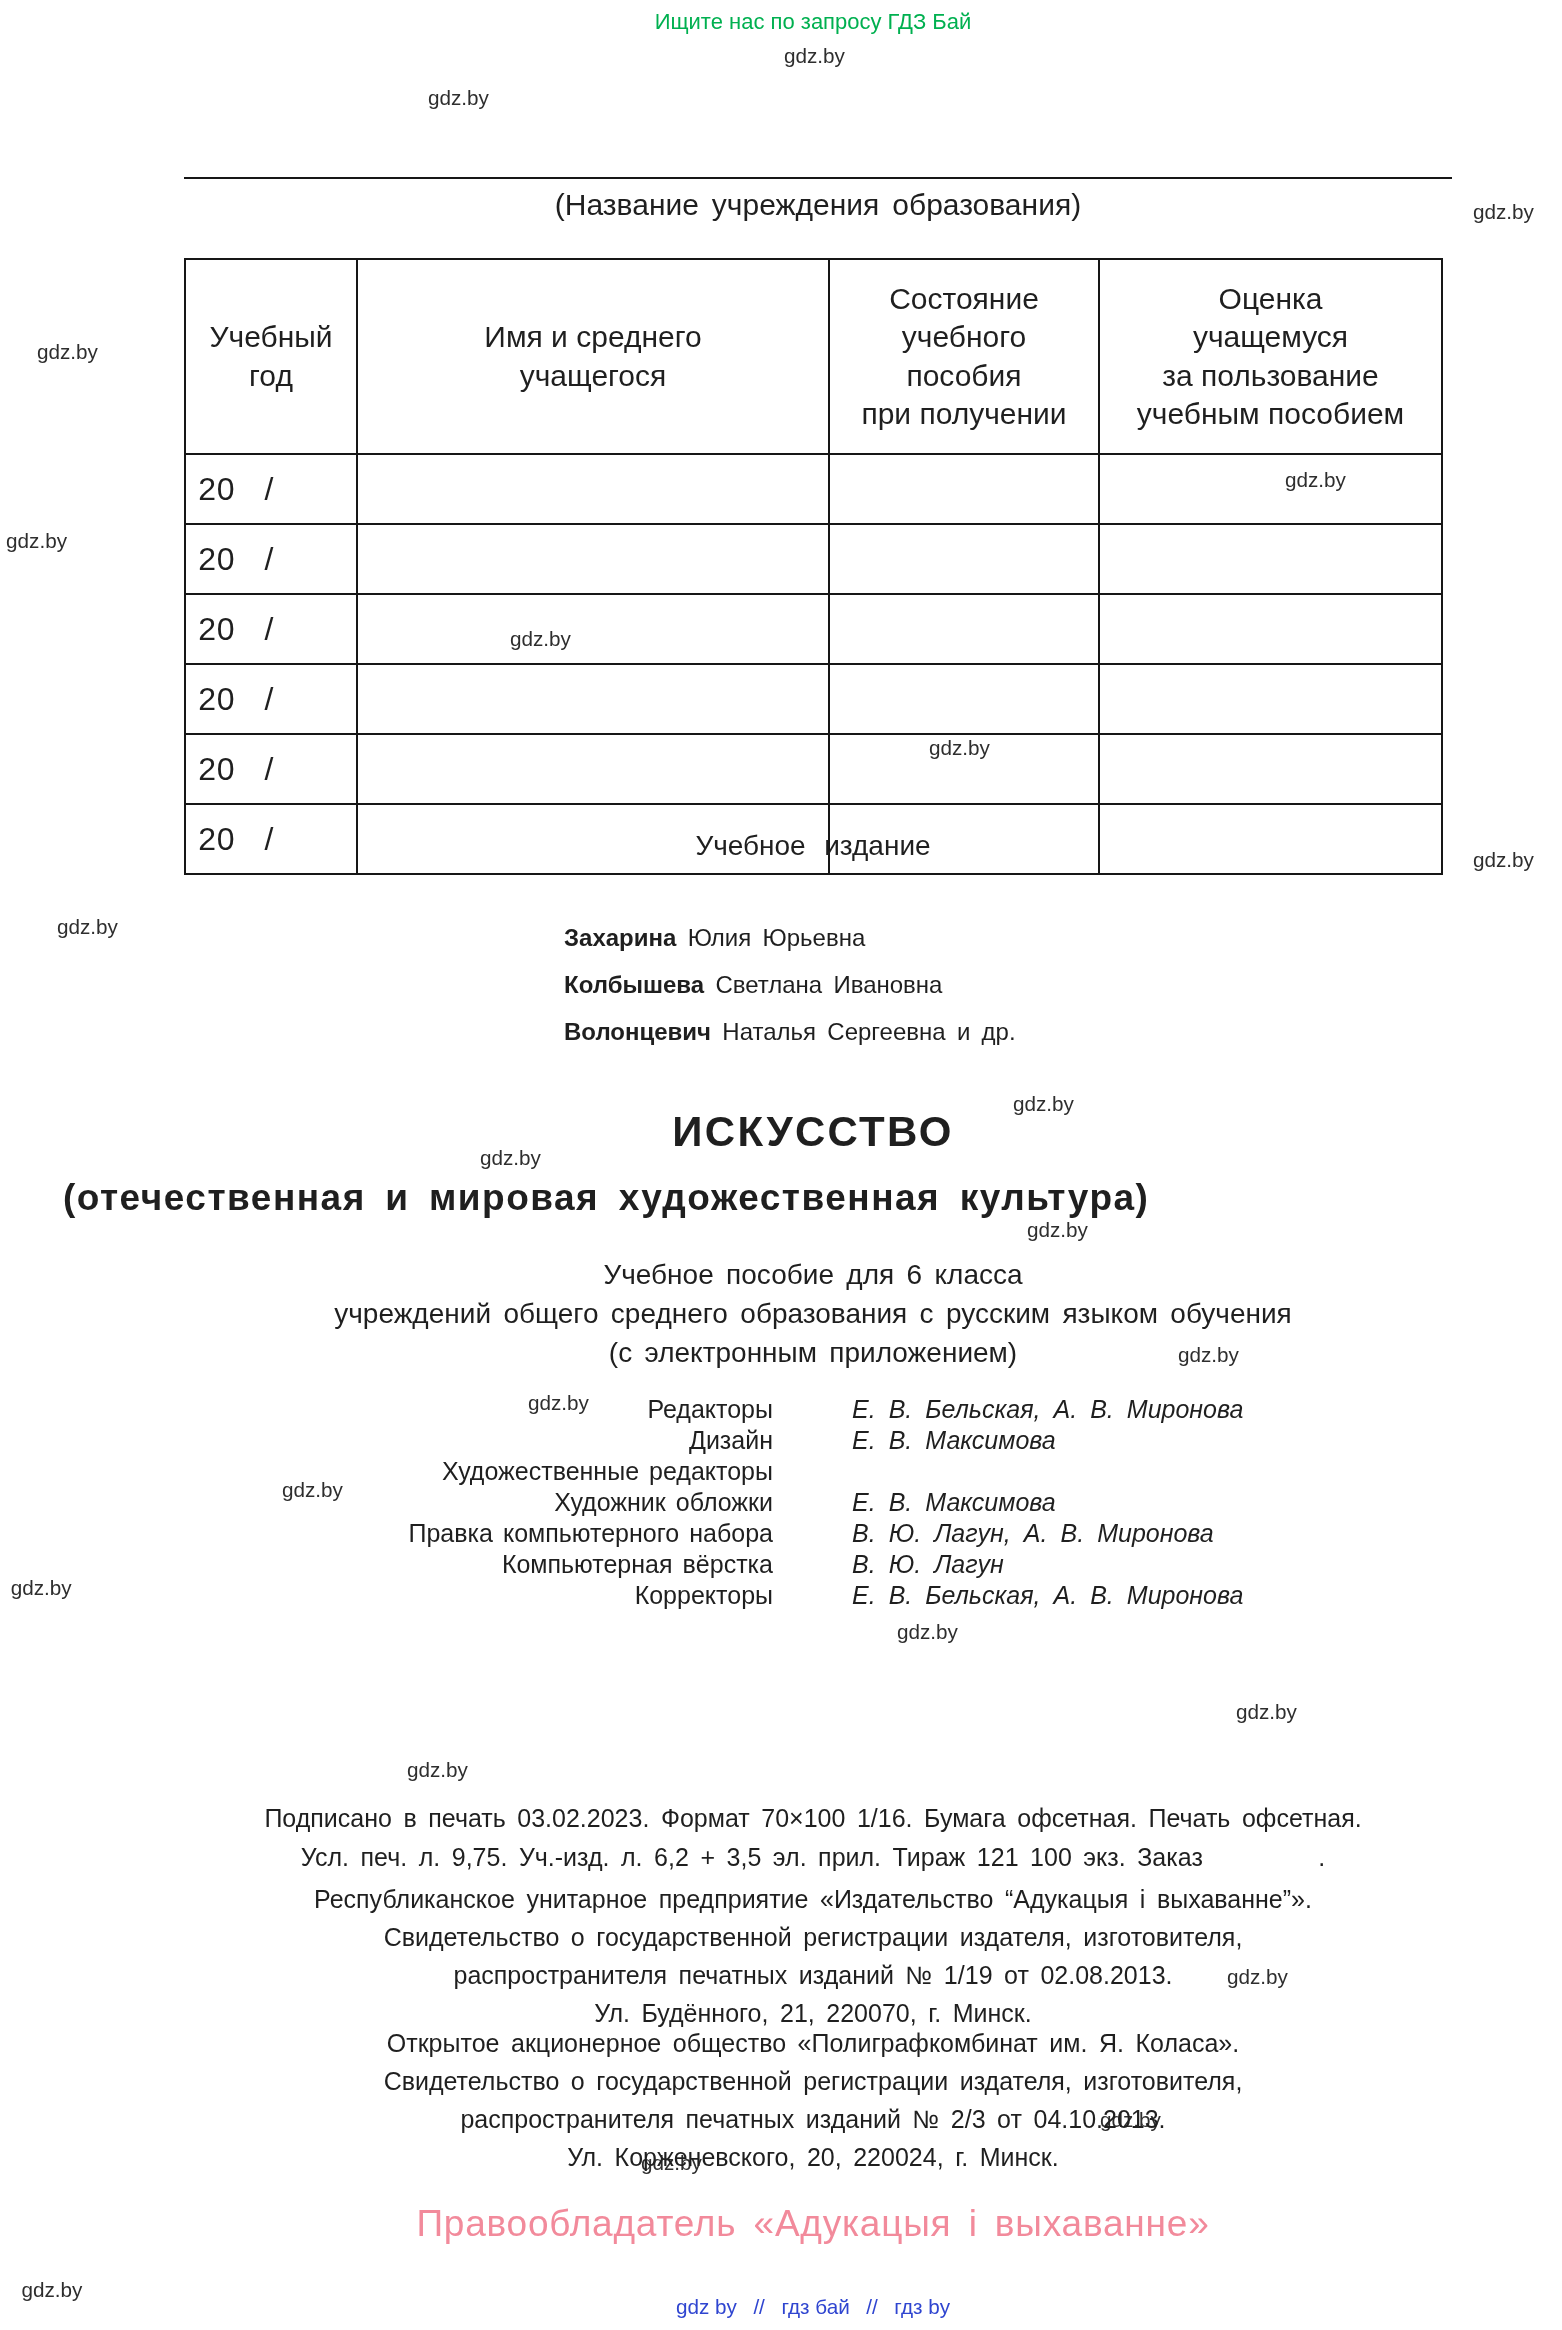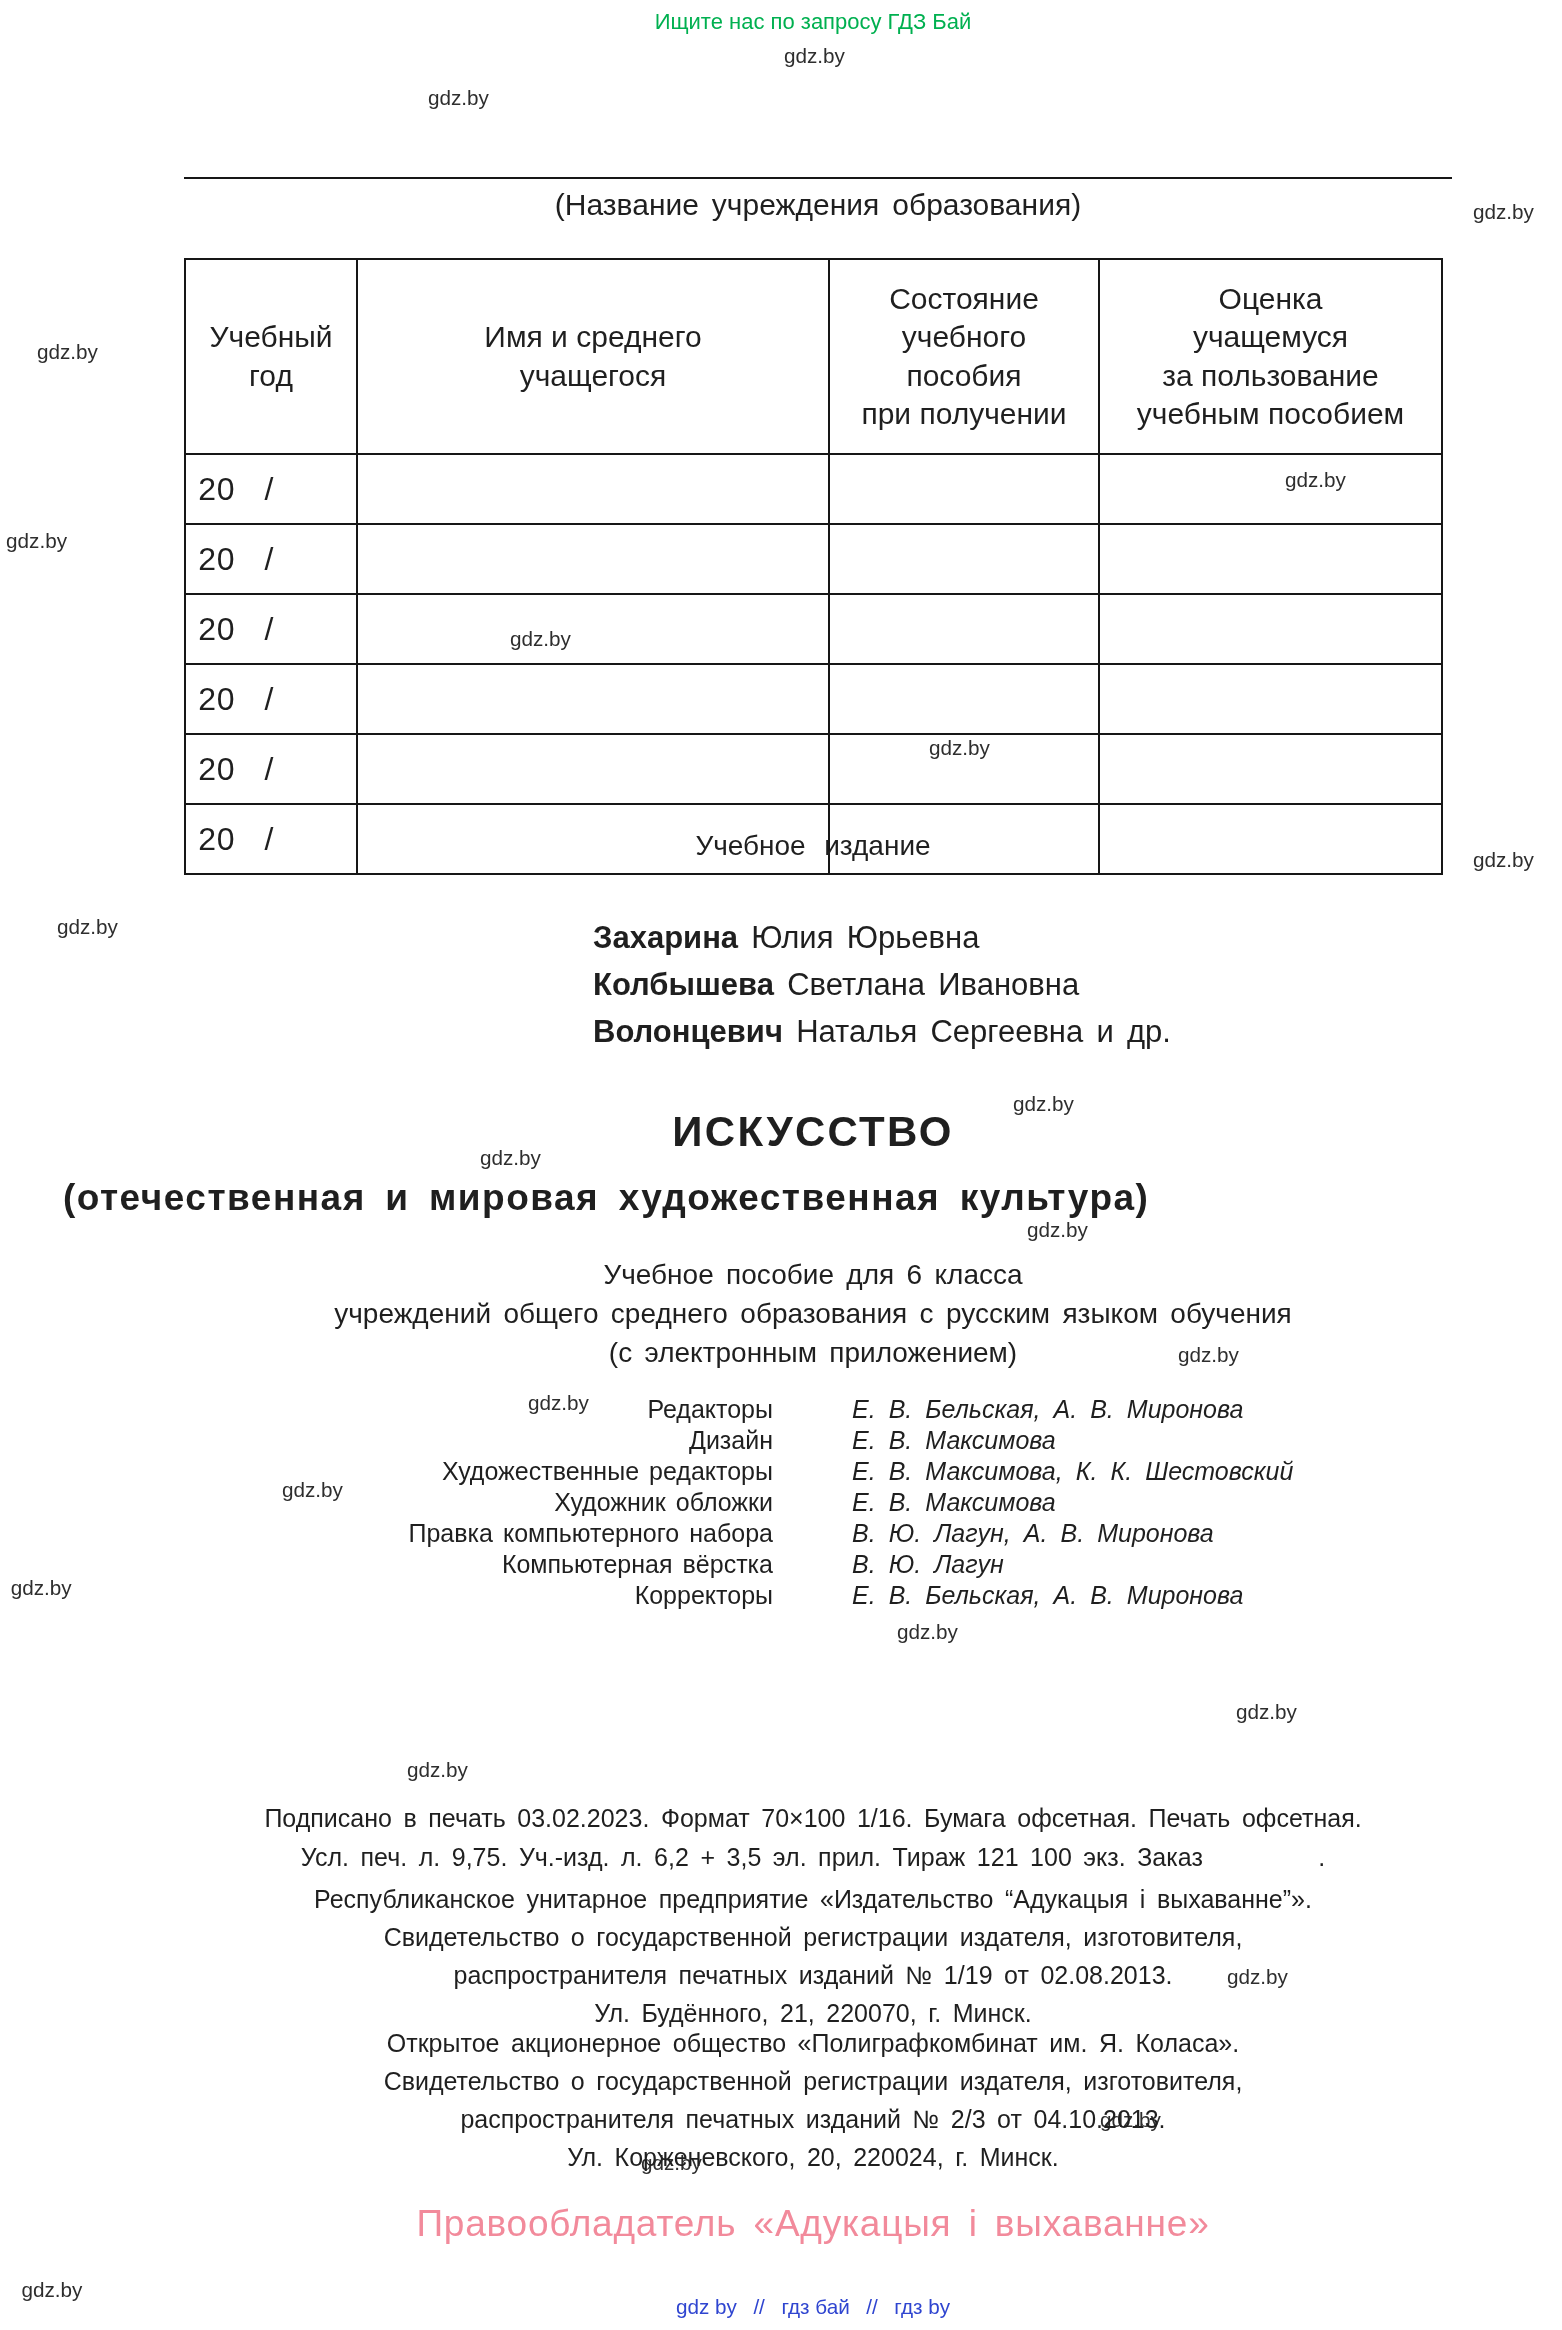--- a/index.html
+++ b/index.html
@@ -38,21 +38,21 @@
   .hl { display: block; }
   .usage-table tbody tr { height: 70px; }
   .usage-table td { vertical-align: middle; }
   .year-cell { font-size: 32px; padding-left: 12.2px; letter-spacing: 0.8px; }
 
   
   .edition-kind {
     position: absolute; top: 830px; left: 63px; right: 0;
     text-align: center; font-size: 28px; word-spacing: 10.7px;
   }
-  .authors { position: absolute; top: 914px; left: 593px; font-size: 31px; line-height: 47px; word-spacing: 4.6px; }
+  .authors { position: absolute; top: 914px; left: 564px; font-size: 24px; line-height: 47px; word-spacing: 4.6px; }
   .authors b { font-weight: bold; }
   .book-title {
     position: absolute; top: 1108px; left: 63px; right: 0;
     text-align: center; font-size: 42px; font-weight: bold; letter-spacing: 2.3px;
   }
   .book-subtitle {
     position: absolute; top: 1177px; left: 63px; right: 0;
     font-size: 37px; font-weight: bold; letter-spacing: 1.5px; word-spacing: 7.7px; white-space: nowrap;
   }
   .book-desc {
@@ -239,21 +239,20 @@
     <div class="credit-row">
       <div class="credit-role">Редакторы</div>
       <div class="credit-names">Е. В. Бельская, А. В. Миронова</div>
     </div>
     <div class="credit-row">
       <div class="credit-role">Дизайн</div>
       <div class="credit-names">Е. В. Максимова</div>
     </div>
     <div class="credit-row">
       <div class="credit-role">Художественные редакторы</div>
-      <div class="credit-names">Е. В. Максимова, К. К. Шестовский</div>
     </div>
     <div class="credit-row">
       <div class="credit-role">Художник обложки</div>
       <div class="credit-names">Е. В. Максимова</div>
     </div>
     <div class="credit-row">
       <div class="credit-role">Правка компьютерного набора</div>
       <div class="credit-names">В. Ю. Лагун, А. В. Миронова</div>
     </div>
     <div class="credit-row">

